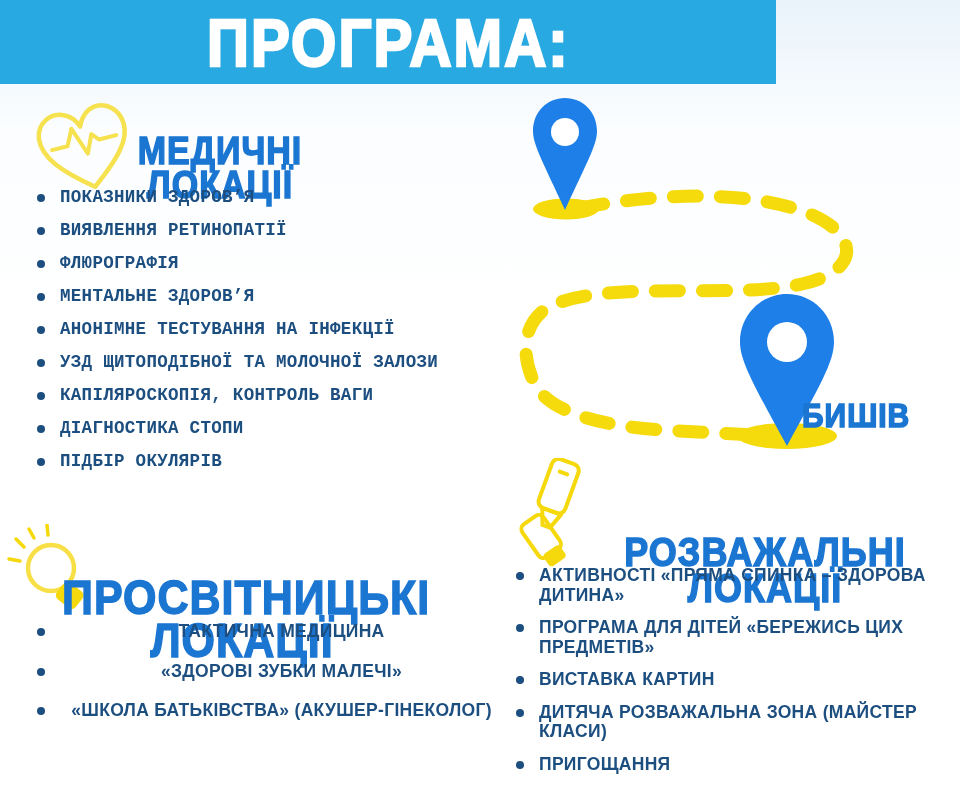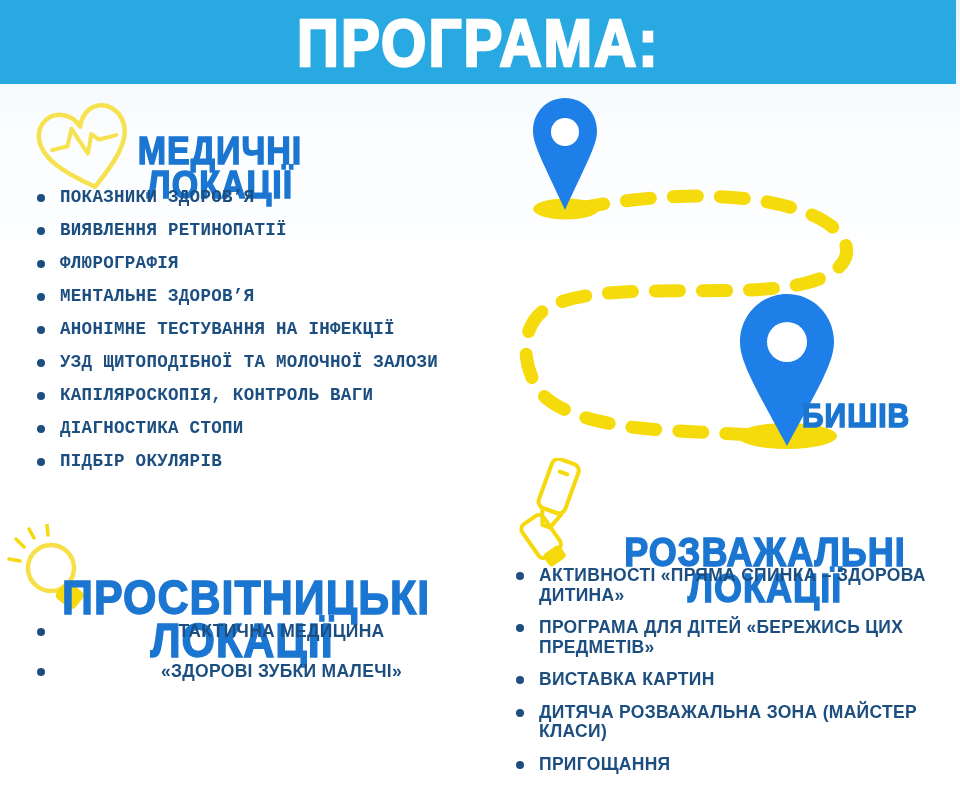--- a/index.html
+++ b/index.html
@@ -3,21 +3,21 @@
 <meta charset="utf-8">
 <style>
   html,body { margin:0; padding:0; background:#fff; }
   .poster {
     position:relative; width:960px; height:806px; overflow:hidden;
     background:linear-gradient(180deg,#e9f3fa 0%, #fbfdff 16%, #ffffff 40%);
     font-family:"Liberation Sans", sans-serif;
   }
   
   .header-band {
-    position:absolute; left:0; top:0; width:956px; height:84px;
+    position:absolute; left:0; top:0; width:776px; height:84px;
     background:var(--header-band,#29a9e1);
     display:flex; align-items:center; justify-content:center;
   }
   .header-title {
     margin:0; color:#ffffff; font-weight:bold; font-size:56px; letter-spacing:2px;
     transform:scale(1.04,1.18); -webkit-text-stroke:2.2px #ffffff; white-space:nowrap;
   }
   
   .sec-title {
     position:absolute; text-align:center; color:var(--heading-blue,#1b76d2);
@@ -137,15 +137,16 @@
     <circle cx="45" cy="44" r="23" fill="none" stroke="#F7DF45" stroke-width="4.5"></circle>
     <rect x="52" y="61" width="24" height="21" rx="5" transform="rotate(38 64 71)" fill="#F5D90C"></rect>
   </svg>
   <h2 class="sec-title title-educational">
     <span>ПРОСВІТНИЦЬКІ</span>
     <span>ЛОКАЦІЇ</span>
   </h2>
   <ul class="blist list-educational">
     <li>ТАКТИЧНА МЕДИЦИНА</li>
     <li>«ЗДОРОВІ ЗУБКИ МАЛЕЧІ»</li>
+    <li>«ШКОЛА БАТЬКІВСТВА» (АКУШЕР-ГІНЕКОЛОГ)</li>
   </ul>
 
 </div>
 
 </body></html>

